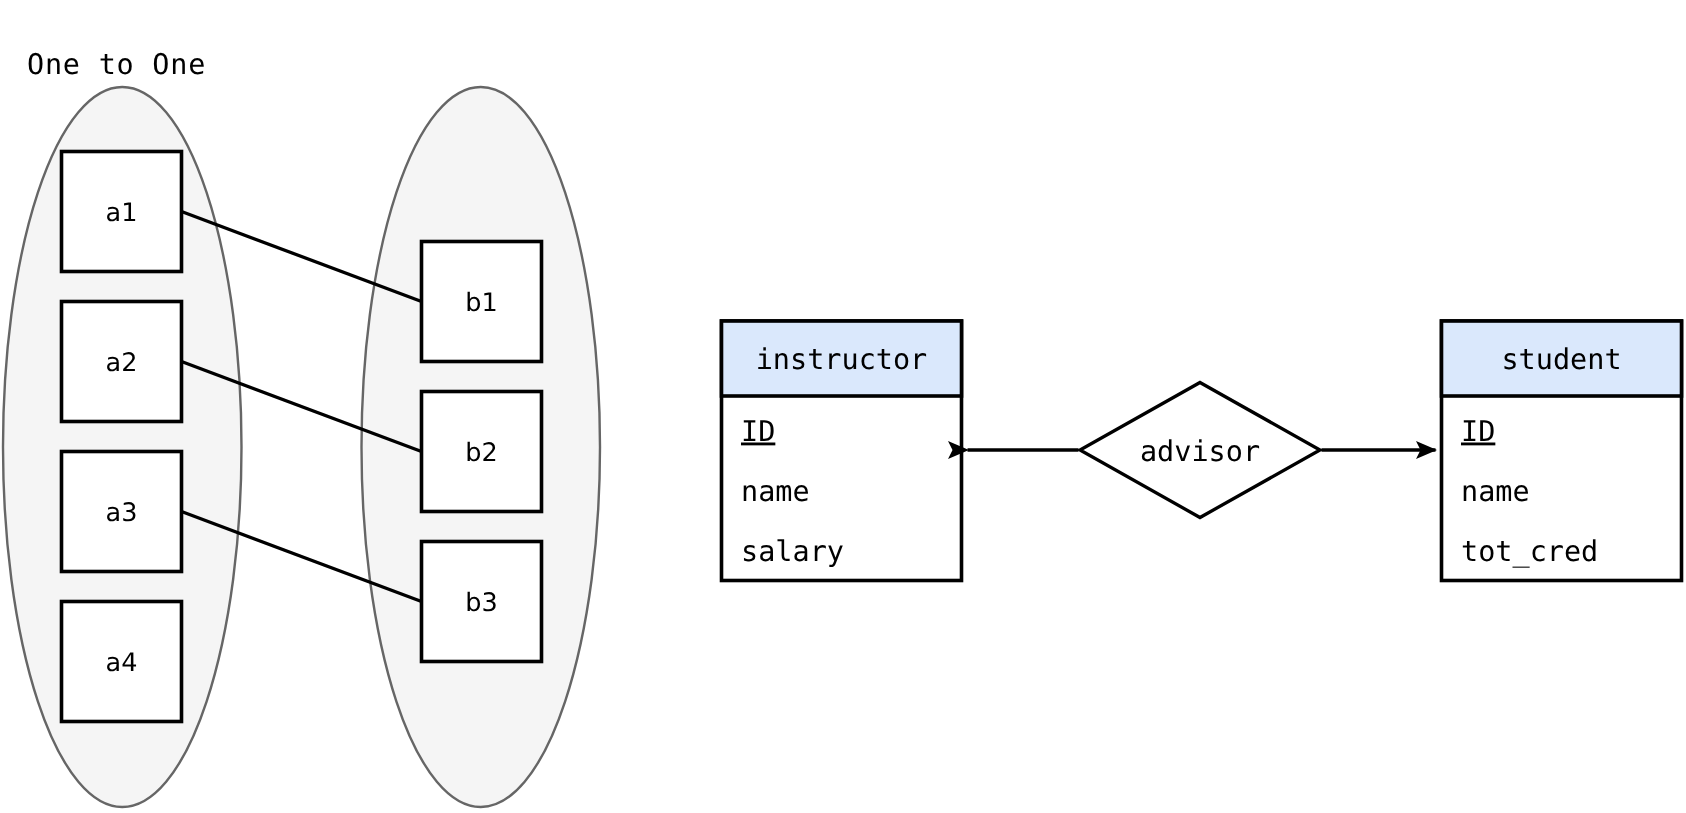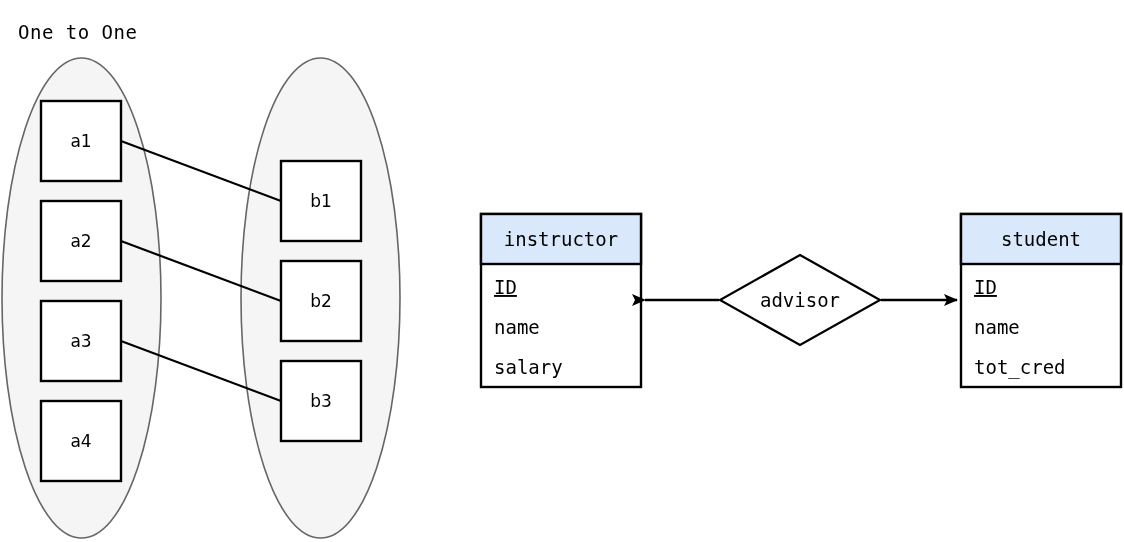--- a/index.html
+++ b/index.html
@@ -17,21 +17,21 @@
   #canvas {
     position: absolute;
     left: 0;
     top: 0;
     width: 1124px;
     height: 542px;
   }
   .diagram-title {
     position: absolute;
     left: 18px;
-    top: 21px;
+    top: 32px;
     font-family: "DejaVu Sans Mono", "Liberation Mono", monospace;
     font-size: 19px;
     color: #000000;
     letter-spacing: 0.5px;
     white-space: pre;
   }
   .set-box-label {
     font-family: "DejaVu Sans", "Liberation Sans", sans-serif;
     font-size: 17px;
     fill: #000000;

